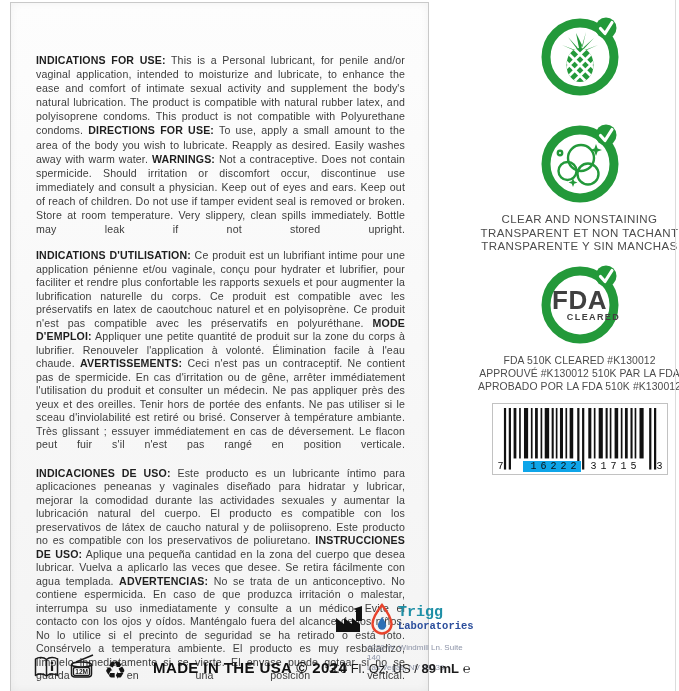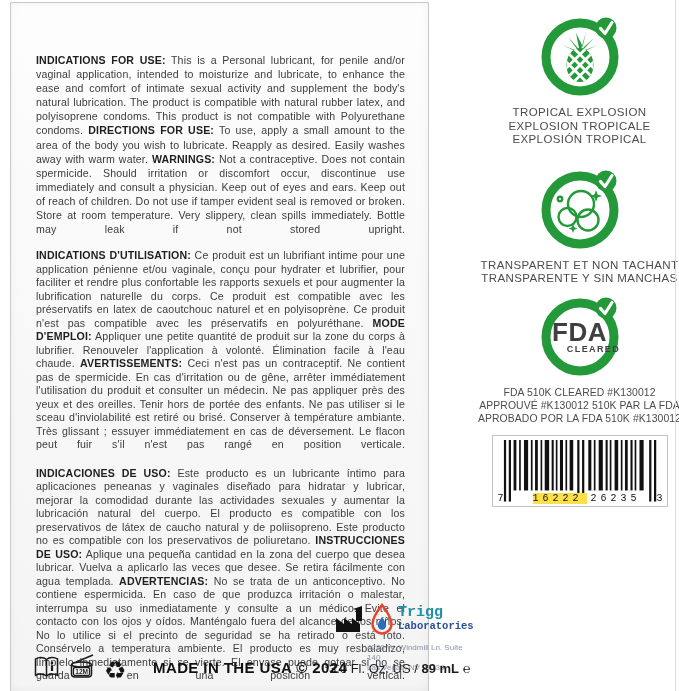--- a/index.html
+++ b/index.html
@@ -58,21 +58,21 @@
   .fda-bottom{font-size:9px;font-weight:bold;letter-spacing:1.4px;line-height:10px;padding-left:28px;}
   .f1{margin-top:13px;} .f2{margin-top:23px;} .f3{margin-top:19px;} .f4{margin-top:7px;}
   
   .barcode-box{
     margin-top:10px;width:176px;height:72px;background:#fff;
     border:1px solid #c2c2c2;position:relative;box-sizing:border-box;padding:4px 4px 0 4px;
   }
   .barcode-box svg{display:block;width:166px;height:64px;}
   .bc-digit{position:absolute;bottom:2px;font-family:"Liberation Mono",monospace;font-size:10px;color:#111;background:transparent;}
   .bc-left{left:5px;}
-  .bc-g1{left:40px;width:58px;text-align:left;letter-spacing:4px;background:#fde047;}
+  .bc-g1{left:30px;width:58px;text-align:right;letter-spacing:4px;background:#0ea5e9;}
   .bc-g2{left:94px;width:58px;text-align:center;letter-spacing:4px;background:#fff;}
   .bc-right{right:4px;}
 </style>
 </head>
 <body>
 
 <div class="label-panel">
   <div class="text-col">
 
     <p class="para en"><b>INDICATIONS FOR USE:</b><span> This is a Personal lubricant, for penile and/or vaginal application, intended to moisturize and lubricate, to enhance the ease and comfort of intimate sexual activity and supplement the body's natural lubrication. The product is compatible with natural rubber latex, and polyisoprene condoms. This product is not compatible with Polyurethane condoms. </span><b>DIRECTIONS FOR USE:</b><span> To use, apply a small amount to the area of the body you wish to lubricate. Reapply as desired. Easily washes away with warm water. </span><b>WARNINGS:</b><span> Not a contraceptive. Does not contain spermicide. Should irritation or discomfort occur, discontinue use immediately and consult a physician. Keep out of eyes and ears. Keep out of reach of children. Do not use if tamper evident seal is removed or broken. Store at room temperature. Very slippery, clean spills immediately. Bottle may leak if not stored upright.</span></p>
@@ -170,25 +170,20 @@
               <line x1="51.5" y1="28" x2="51.5" y2="76"></line>
               <line x1="20" y1="44.5" x2="68" y2="44.5"></line>
               <line x1="20" y1="52" x2="68" y2="52"></line>
               <line x1="20" y1="59.5" x2="68" y2="59.5"></line>
             </g>
           </g>
         </g>
         <circle cx="70" cy="15" r="10.5" fill="#23993a"></circle>
         <path d="M64.5 15.5 L69 20.5 L76 9.5" stroke="#fff" stroke-width="3.2" fill="none" stroke-linecap="round" stroke-linejoin="round"></path>
       </svg>
-    </div>
-    <div class="feature-lines">
-      <div>TROPICAL EXPLOSION</div>
-      <div>EXPLOSION TROPICALE</div>
-      <div>EXPLOSIÓN TROPICAL</div>
     </div>
   </div>
 
 
   <div class="feature f3">
     <div class="ring-wrap">
       <svg width="88" height="88" viewBox="0 0 88 88">
         <circle cx="44" cy="44" r="34" fill="none" stroke="#23993a" stroke-width="9"></circle>
         <g fill="none" stroke="#23993a" stroke-width="2.4">
           <circle cx="45" cy="38" r="13"></circle>
@@ -198,20 +193,21 @@
         </g>
         <g fill="#23993a">
           <path d="M60 24 L61.6 28.4 L66 30 L61.6 31.6 L60 36 L58.4 31.6 L54 30 L58.4 28.4 Z"></path>
           <path d="M37 58 L38.2 61.3 L41.5 62.5 L38.2 63.7 L37 67 L35.8 63.7 L32.5 62.5 L35.8 61.3 Z"></path>
         </g>
         <circle cx="70" cy="15" r="10.5" fill="#23993a"></circle>
         <path d="M64.5 15.5 L69 20.5 L76 9.5" stroke="#fff" stroke-width="3.2" fill="none" stroke-linecap="round" stroke-linejoin="round"></path>
       </svg>
     </div>
     <div class="feature-lines">
+      <div>CLEAR AND NONSTAINING</div>
       <div>TRANSPARENT ET NON TACHANT</div>
       <div>TRANSPARENTE Y SIN MANCHAS</div>
     </div>
   </div>
 
   <div class="feature f4">
     <div class="ring-wrap">
       <svg width="88" height="88" viewBox="0 0 88 88">
         <circle cx="44" cy="44" r="34" fill="none" stroke="#23993a" stroke-width="9"></circle>
         <circle cx="70" cy="15" r="10.5" fill="#23993a"></circle>
@@ -258,18 +254,18 @@
           <rect x="92.5" y="0" width="2" height="41"></rect>
         <rect x="96.5" y="0" width="1.5" height="41"></rect>
           <rect x="99.5" y="0" width="1.2" height="41"></rect>
         <rect x="103" y="0" width="3" height="41"></rect>
         <rect x="110" y="0" width="1.6" height="50"></rect>
           <rect x="113.5" y="0" width="1.6" height="50"></rect>
       </g>
     </svg>
     <span class="bc-digit bc-left">7</span>
     <span class="bc-digit bc-g1">16222</span>
-    <span class="bc-digit bc-g2">26235</span>
+    <span class="bc-digit bc-g2">31715</span>
     <span class="bc-digit bc-right">3</span>
   </div>
 </div>
 
 <div class="edge-line"></div>
 
 </body></html>

